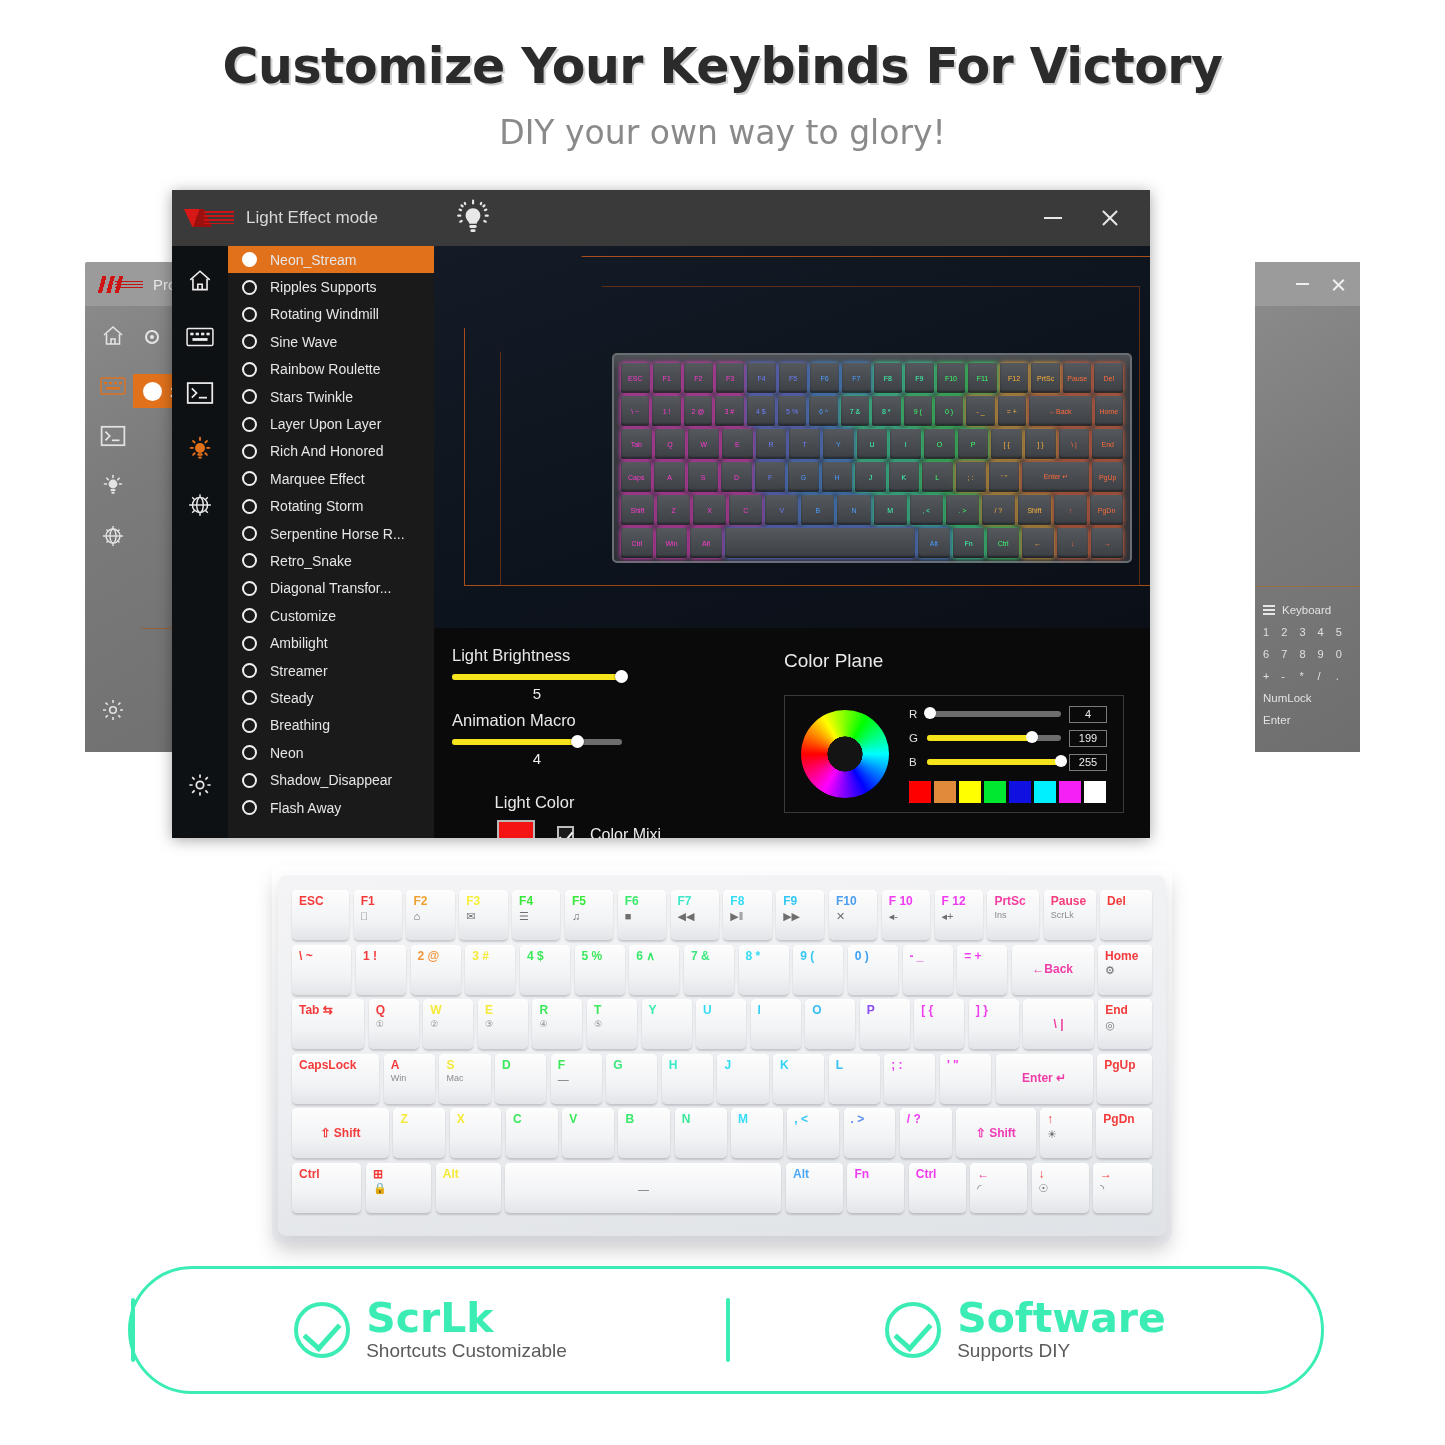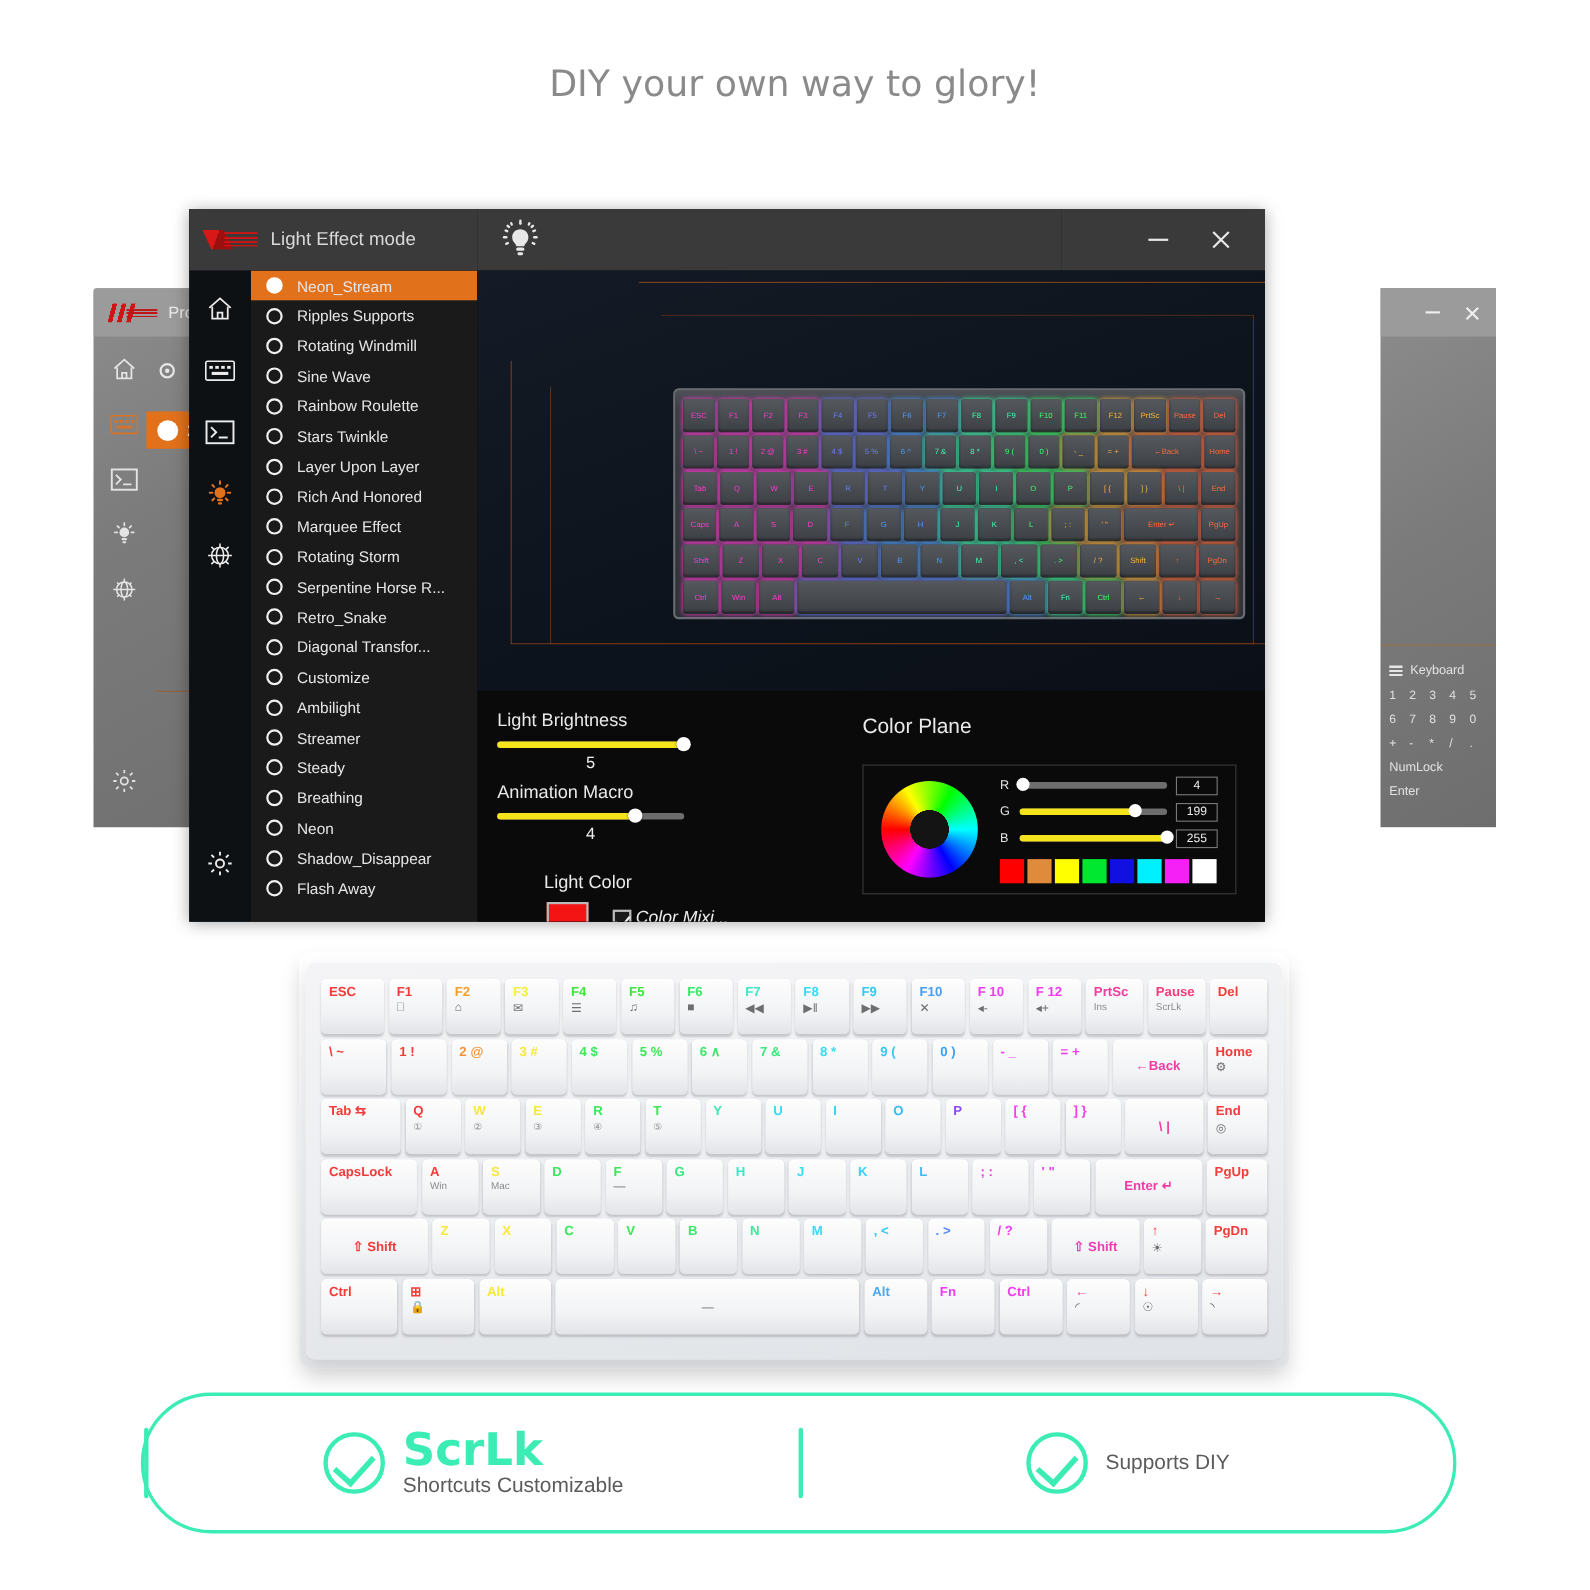--- a/index.html
+++ b/index.html
@@ -191,21 +191,21 @@
   }
   .slider .knob{
     position:absolute; top:-3px; width:13px; height:13px; border-radius:50%;
     background:#fff; box-shadow:0 0 2px rgba(0,0,0,.6);
   }
   .slider-val{ width:170px; text-align:center; color:#ededed; font-size:15px; margin-bottom:9px;}
   .lightcolor-wrap{ margin-top:26px; }
   .lightcolor-label{ color:#e9e9e9; font-size:16.5px; text-align:center; width:165px; margin-bottom:8px;}
   .lc-row{ display:flex; align-items:center; gap:22px; padding-left:45px;}
   .lc-swatch{ width:38px; height:30px; background:#f51414; border:2px solid #b9b9b9;}
-  .cbx{ display:flex; align-items:center; gap:4px;font-style:italic; }
+  .cbx{ display:flex; gap:16px; }
   .cbx .box{
     width:17px;height:17px;border:2px solid #bdbdbd;position:relative;background:#1a1a1a;
   }
   .cbx .box::after{
     content:""; position:absolute; left:3px; top:1px; width:6px; height:11px;
     border-right:2.4px solid #f2f2f2; border-bottom:2.4px solid #f2f2f2;
     transform:rotate(40deg);
   }
   .cbx span{ color:#ececec; font-size:16px; }
 
@@ -293,20 +293,21 @@
   .feat.first .num{
     font-family:"DejaVu Sans", sans-serif; font-weight:bold; font-size:52px; color:#3bedb4; line-height:.95;
   }
   .feat.first .two-line{ font-size:20px; color:#4a4a4a; line-height:1.3; }
   .divider{ width:4px; height:64px; background:#3bedb4; flex:none; border-radius:2px;}
 </style>
 </head>
 <body>
 
 <div class="header">
+  <h1>Customize Your Keybinds For Victory</h1>
   <h2>DIY your own way to glory!</h2>
 </div>
 
 <div class="scene">
 
   <div class="bg-window-left">
     <div class="bgl-title">
       <div class="bgl-logo"></div>
       <div class="bgl-title-text">Profile</div>
     </div>
@@ -1062,16 +1063,17 @@
     <div class="check"></div>
     <div class="feat-txt">
       <div class="big">ScrLk</div>
       <div class="small">Shortcuts Customizable</div>
     </div>
   </div>
   <div class="divider"></div>
   <div class="feat">
     <div class="check"></div>
     <div class="feat-txt">
+      <div class="big">Software</div>
       <div class="small">Supports DIY</div>
     </div>
   </div>
 </div>
 
 </body></html>

